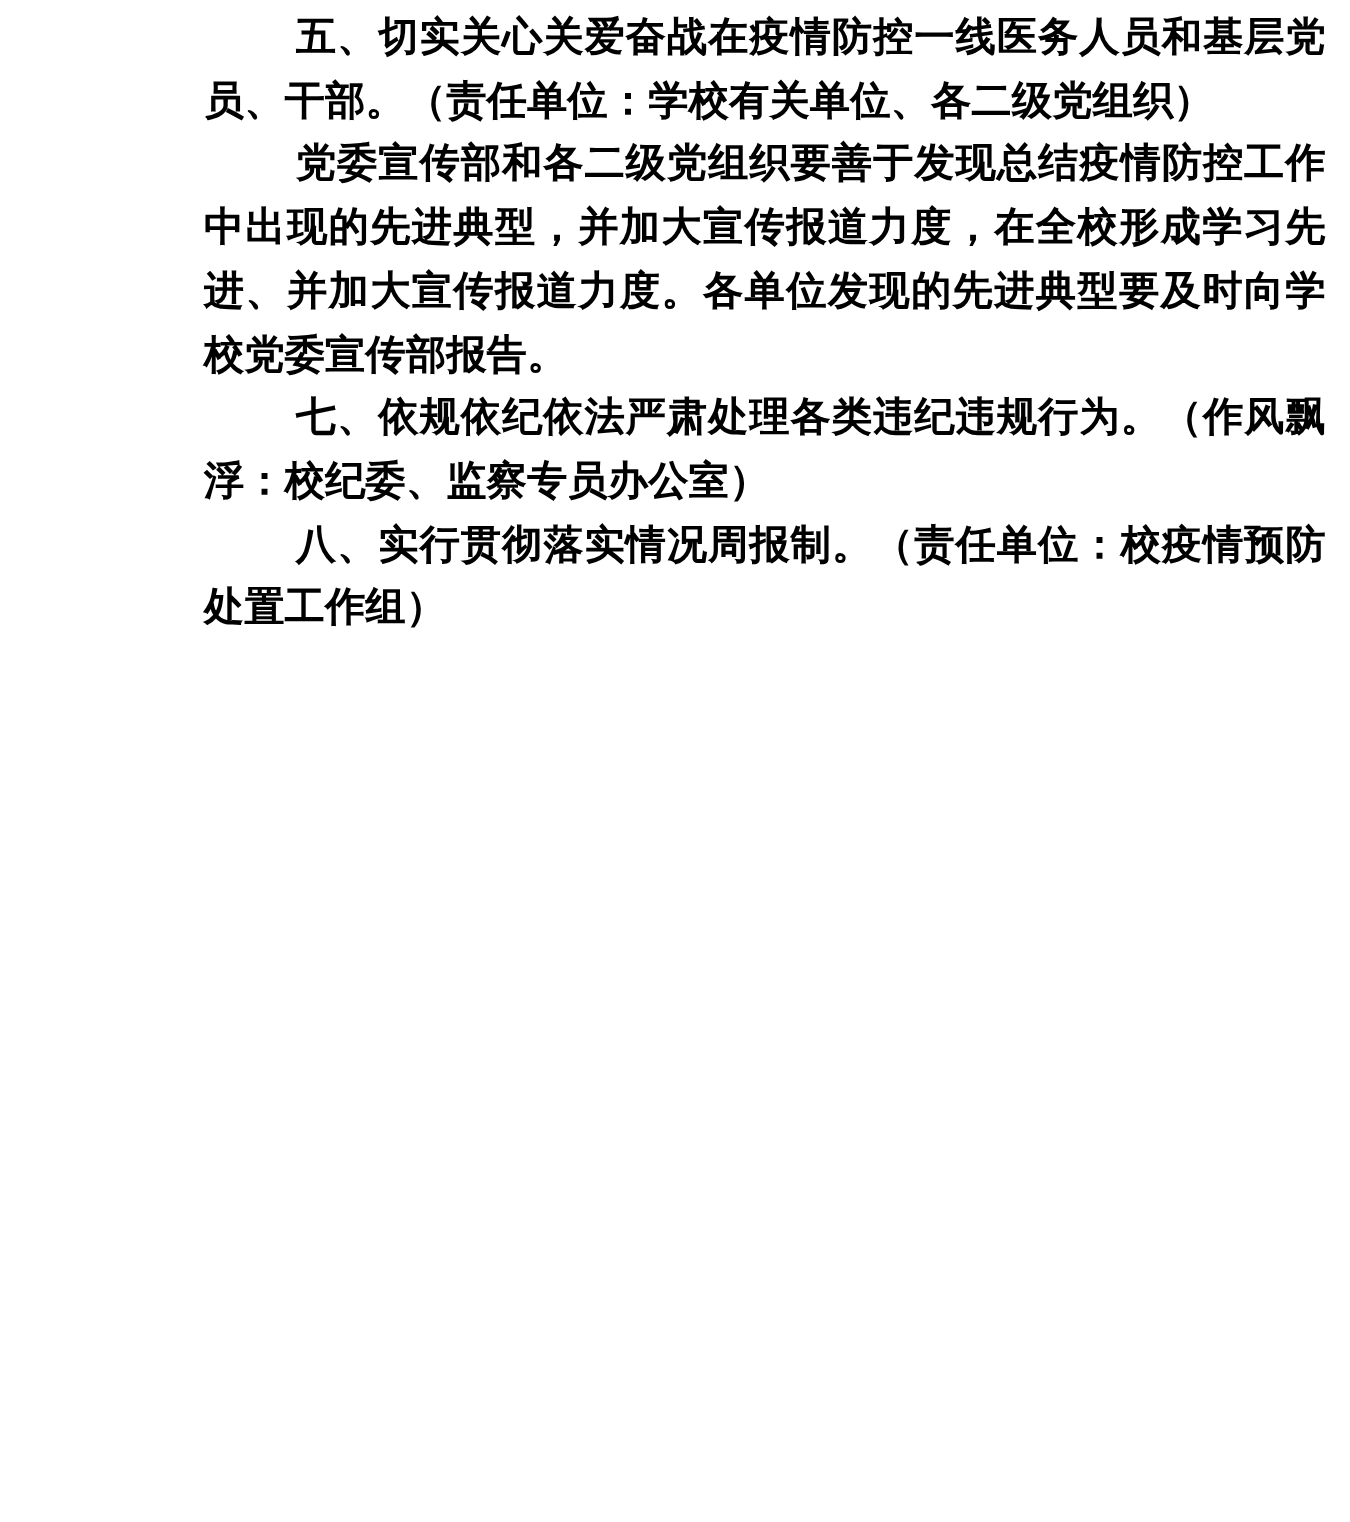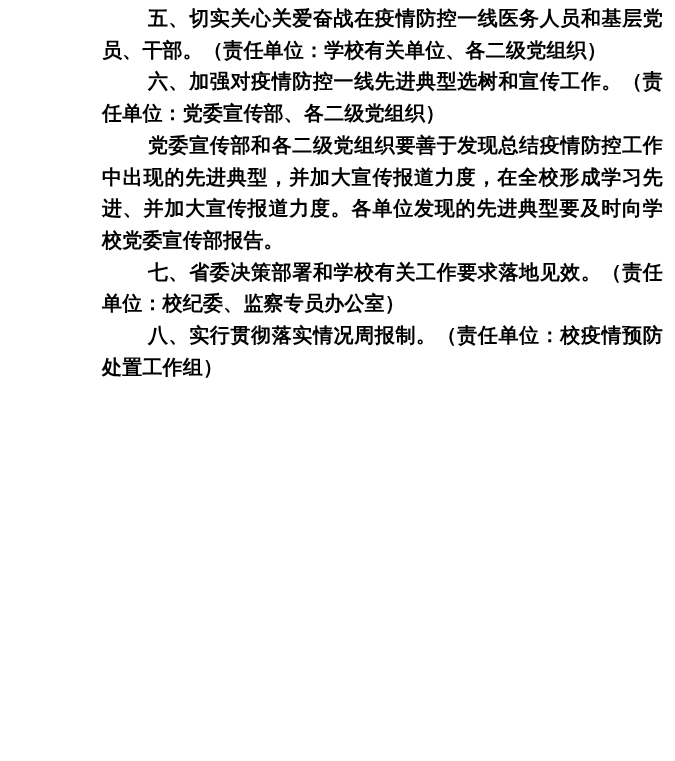--- a/index.html
+++ b/index.html
@@ -27,17 +27,16 @@
     text-indent: 2.3em;
     text-align: justify;
     letter-spacing: 0.2px;
   }
 </style>
 </head>
 <body>
 
 <div class="page">
   <p class="para heading">五、切实关心关爱奋战在疫情防控一线医务人员和基层党员、干部。（责任单位：学校有关单位、各二级党组织）</p>
-  <p class="para heading">六、加强对疫情防控一线先进典型选树和宣传工作。（责任单位：党委宣传部、各二级党组织）</p>
   <p class="para body-text">党委宣传部和各二级党组织要善于发现总结疫情防控工作中出现的先进典型，并加大宣传报道力度，在全校形成学习先进、并加大宣传报道力度。各单位发现的先进典型要及时向学校党委宣传部报告。</p>
-  <p class="para heading">七、省委决策部署和学校有关工作要求落地见效。（责任单位：校纪委、监察专员办公室）</p>
+  <p class="para heading">七、依规依纪依法严肃处理各类违纪违规行为。（作风飘浮：校纪委、监察专员办公室）</p>
   <p class="para heading">八、实行贯彻落实情况周报制。（责任单位：校疫情预防处置工作组）</p>
 </div>
 
 </body></html>

